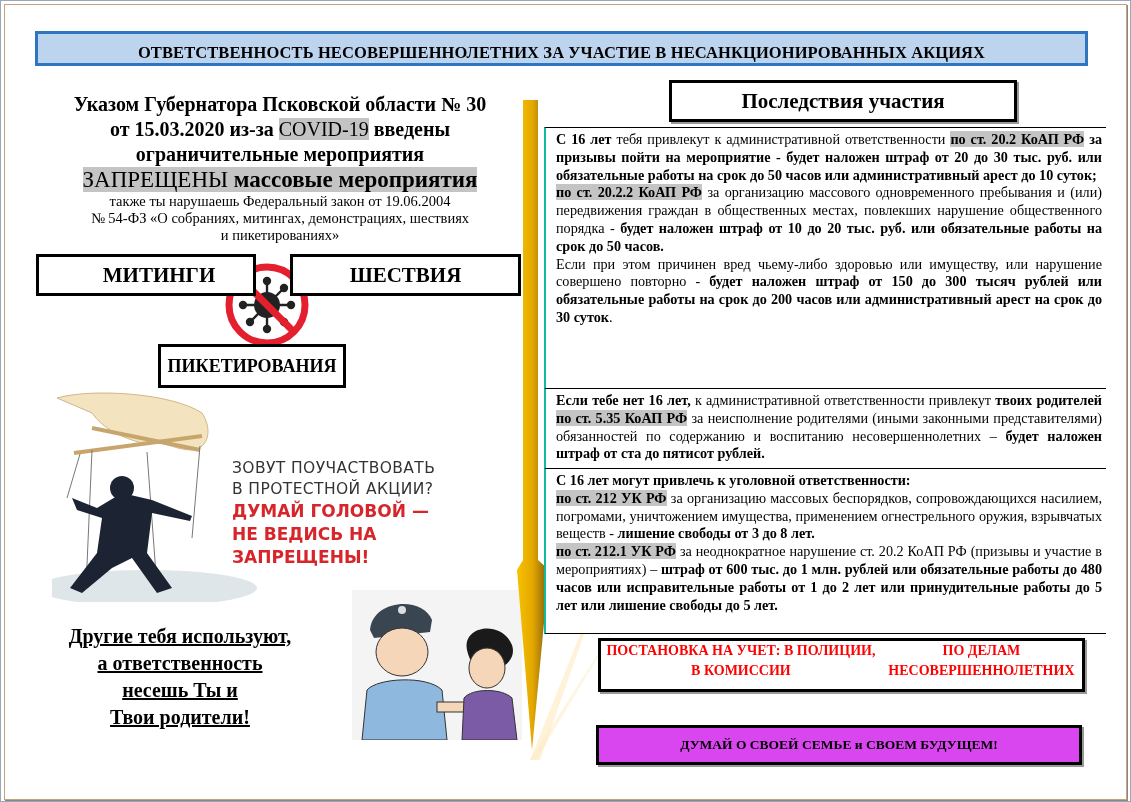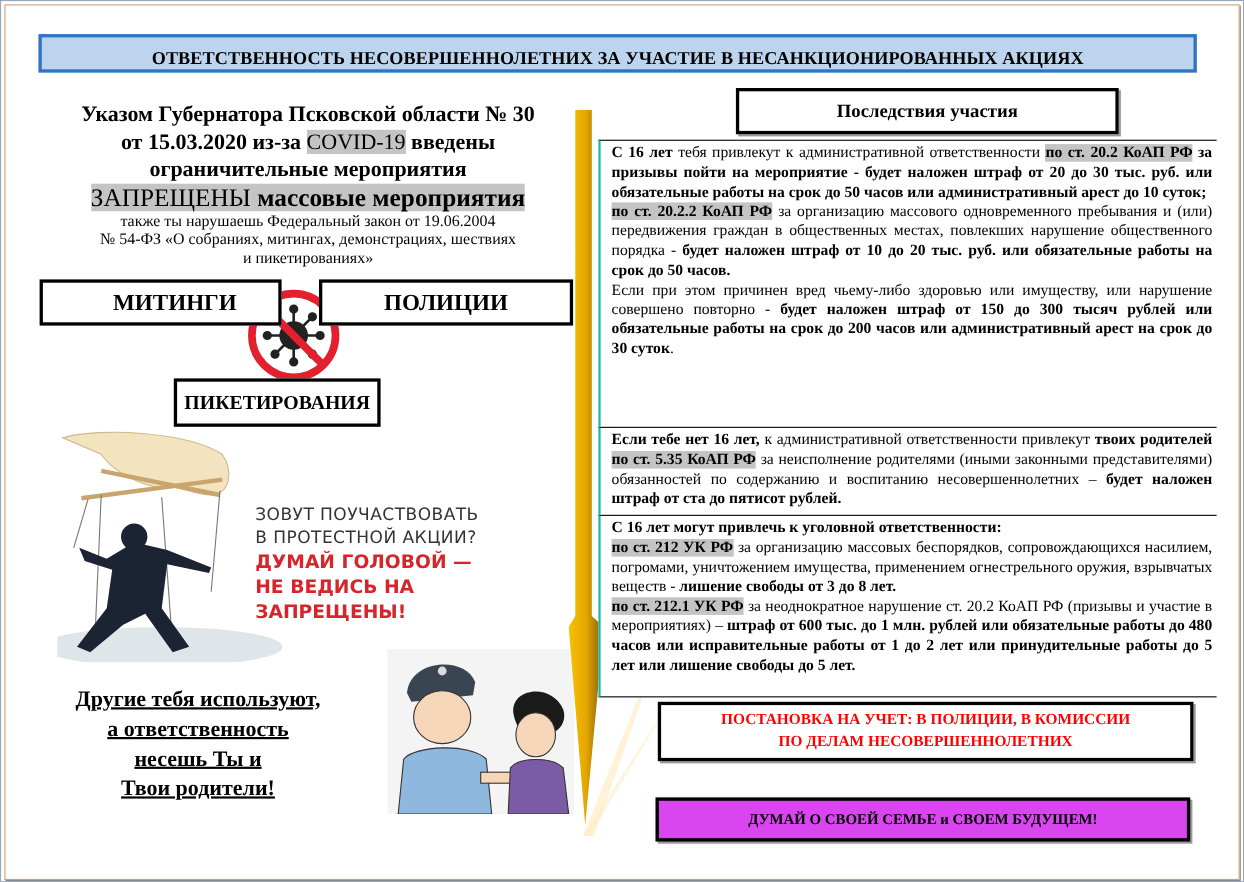--- a/index.html
+++ b/index.html
@@ -27,31 +27,31 @@
   .puppet { position:absolute; left:52px; top:388px; width:440px; height:214px; }
   .puppet-text { position:absolute; left:232px; top:458px; font-family:"DejaVu Sans", sans-serif; font-size:15.5px; line-height:21px; }
   .pt-black { color:#333; letter-spacing:0.4px; }
   .pt-red { color:#d7262b; font-weight:bold; font-size:17px; line-height:23px; }
   .others { position:absolute; left:40px; top:623px; width:280px; text-align:center;
             font-weight:bold; font-size:20px; line-height:27px;text-decoration:underline; }
   .police { position:absolute; left:352px; top:590px; width:170px; height:150px; }
   .arrow { position:absolute; left:515px; top:100px; width:36px; height:650px; }
   .cons-title { position:absolute; left:669px; top:80px; width:348px; height:42px;
                 border:3px solid #000; box-shadow:2px 2px 0 #999; box-sizing:border-box;
-                display:flex; align-items:center; justify-content:center; font-size:17px; font-weight:bold; background:#fff;}
+                display:flex; align-items:center; justify-content:center; font-size:21px; font-weight:bold; background:#fff;}
   .textbox { position:absolute; left:544px; width:562px; border-left:2px solid #14b8a6; border-top:1px solid #000;
              box-sizing:border-box; padding:3px 4px 2px 10px; font-size:14.2px; line-height:17.8px; text-align:justify; background:#fff; }
   .tb1 { top:127px; height:261px; }
   .tb2 { top:388px; height:80px; }
   .tb3 { top:468px; height:166px; border-bottom:1px solid #000; }
   .textbox p { margin:0; }
   .textbox .h { background:#c4c4c4; font-weight:bold; }
   .red-box { position:absolute; left:598px; top:638px; width:487px; height:54px; border:3px solid #000;
              box-shadow:2px 2px 0 #999; box-sizing:border-box; background:#fff; color:#ff0000;
-             font-weight:bold; font-size:14px; line-height:20px; text-align:center; display:flex; flex-direction:column; justify-content:center; }
+             font-weight:bold; font-size:14px; line-height:20px; text-align:center; display:flex; flex-direction:row; justify-content:center; }
   .family-box { position:absolute; left:596px; top:725px; width:486px; height:40px; border:3px solid #000;
                 box-shadow:2px 2px 0 #999; box-sizing:border-box; background:#d946ef;
                 font-weight:bold; font-size:13.5px; display:flex; align-items:center; justify-content:center; }
   .rays { position:absolute; left:500px; top:560px; width:120px; height:200px; }
 </style>
 </head>
 <body>
 
 <div class="page-outer"></div>
 <div class="page"></div>
@@ -91,21 +91,21 @@
       <circle cx="26" cy="60" r="3"></circle>
   </g>
   <circle cx="43" cy="43" r="38" fill="none" stroke="#e5202e" stroke-width="7"></circle>
   <line x1="16" y1="16" x2="70" y2="70" stroke="#e5202e" stroke-width="7"></line>
 </svg>
 
 <div class="box b-mit">
     <span>МИТИНГИ</span>
   </div>
 <div class="box b-shes">
-    <span>ПОЛИЦИИ</span>
+    <span>ШЕСТВИЯ</span>
   </div>
 <div class="box b-pik">
     <span>ПИКЕТИРОВАНИЯ</span>
   </div>
 
 <svg class="puppet" viewBox="0 0 440 214">
   <ellipse cx="95" cy="200" rx="110" ry="18" fill="#dfe6ea"></ellipse>
   <path d="M5 10 C40 0 120 5 150 25 C160 40 158 60 140 62 C120 62 110 50 90 55 C70 50 50 40 40 25 Z" fill="#f3e3bf" stroke="#cfb88a"></path>
   <line x1="40" y1="40" x2="148" y2="62" stroke="#c9a56e" stroke-width="4"></line>
   <line x1="22" y1="65" x2="150" y2="48" stroke="#c9a56e" stroke-width="4"></line>

